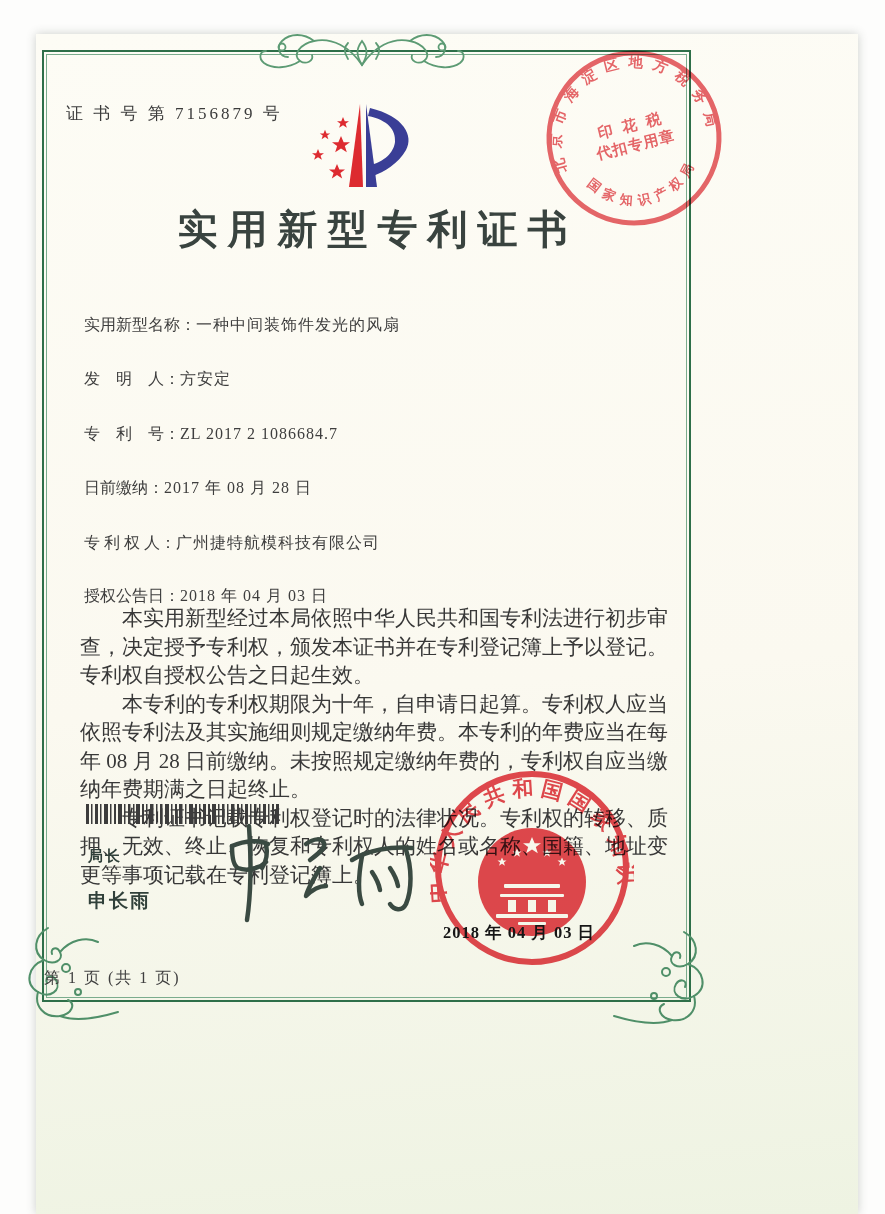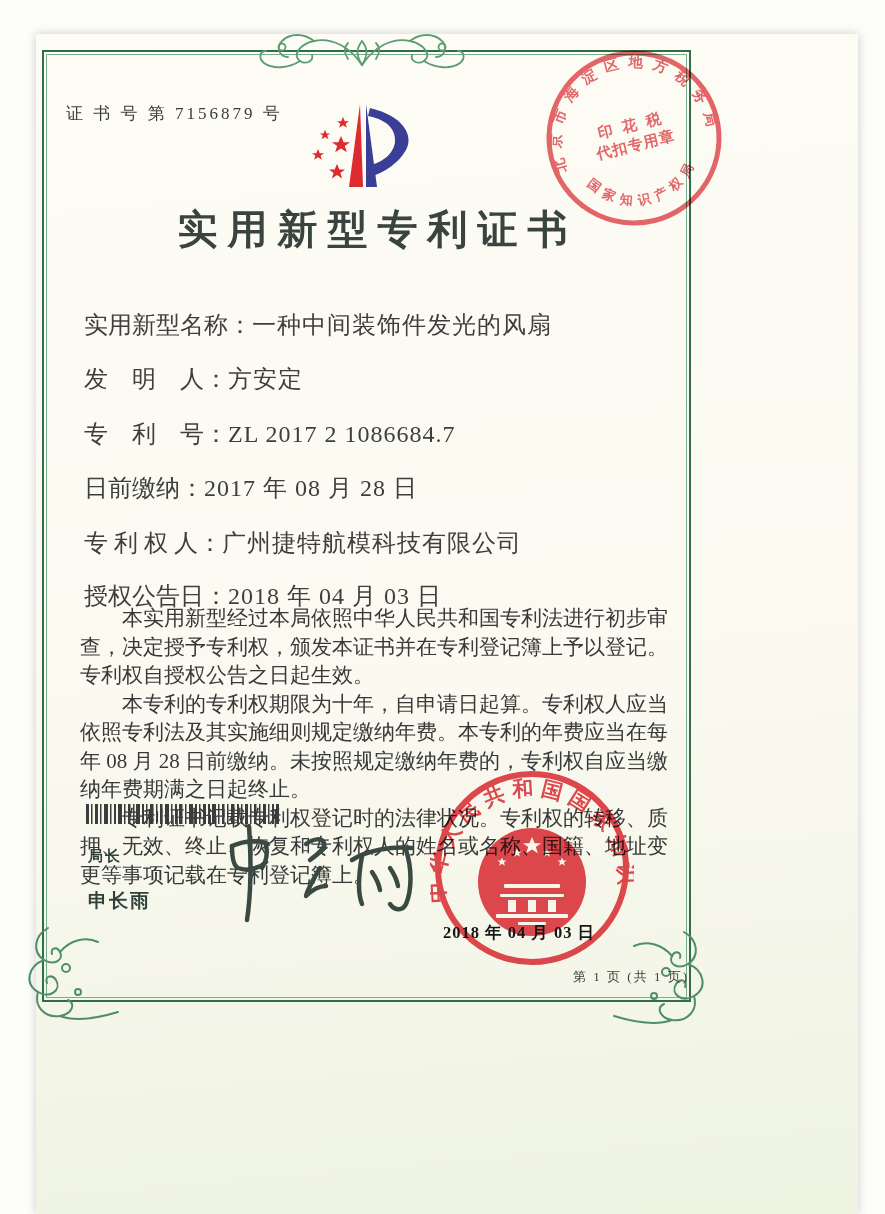--- a/index.html
+++ b/index.html
@@ -23,38 +23,38 @@
   .green-box{position:absolute;left:6px;top:16px;width:645px;height:948px;
     border:2px solid #2e6f49;}
   .green-inner{position:absolute;inset:2px;border:1px solid #7aac8d;pointer-events:none;}
   
   .cert-no{position:absolute;left:22px;top:50px;font-size:17px;letter-spacing:3px;color:#3b3b3b;white-space:nowrap;}
   .logo{position:absolute;left:248px;top:40px;width:150px;height:120px;}
   .stamp{position:absolute;left:498px;top:-6px;width:184px;height:184px;
     transform:rotate(-14deg);opacity:.9;mix-blend-mode:multiply;}
   .title{position:absolute;left:0;top:150px;width:100%;text-align:center;
     font-size:40px;font-weight:700;letter-spacing:10px;color:#39433f;white-space:nowrap;padding-left:11px;}
-  .field{position:absolute;left:40px;font-size:24px;color:#3e3e3e;white-space:nowrap;line-height:22px;text-align:center;}
+  .field{position:absolute;left:40px;font-size:16px;color:#3e3e3e;white-space:nowrap;line-height:22px;text-align:center;}
   .field .val{letter-spacing:1px;}
   .f0{top:262px}.f1{top:316px}.f2{top:371px}.f3{top:425px}.f4{top:480px}.f5{top:533px}
   .paras{position:absolute;left:36px;top:552px;width:588px;font-size:21px;line-height:28.5px;
     color:#383838;text-align:justify;}
   .paras p{margin:0;text-indent:2em;}
   .barcode{position:absolute;left:42px;top:752px;width:196px;height:20px;}
   .signer-title{position:absolute;left:44px;top:795px;font-family:"Liberation Sans","DejaVu Sans",sans-serif;
     font-size:15px;font-weight:600;color:#30403a;letter-spacing:2px;text-align:center;}
   .signer-name{position:absolute;left:44px;top:836px;font-family:"Liberation Sans","DejaVu Sans",sans-serif;
     font-size:19px;font-weight:600;color:#30403a;letter-spacing:2px;}
   .signature{position:absolute;left:158px;top:764px;width:230px;height:116px;}
   .seal{position:absolute;left:386px;top:714px;width:204px;height:204px;
     mix-blend-mode:multiply;opacity:.93;}
   .seal-date{position:absolute;left:380px;top:870px;width:190px;text-align:center;
     font-size:16.5px;font-weight:700;color:#161616;letter-spacing:1px;white-space:nowrap;}
-  .footer{position:absolute;left:0;top:916px;width:100%;text-align:right;
-    font-size:13px;color:#3f3f3f;letter-spacing:2px;}
+  .footer{position:absolute;left:0;top:916px;width:100%;text-align:left;
+    font-size:16px;color:#3f3f3f;letter-spacing:2px;}
   .orn-top{position:absolute;left:208px;top:-27px;width:220px;height:54px;}
   .orn-bl{position:absolute;left:-30px;top:870px;width:112px;height:104px;}
   .orn-br{position:absolute;left:562px;top:874px;width:112px;height:104px;transform:scaleX(-1);}
   svg{display:block;}
 </style>
 </head>
 <body>
 
 <div class="stage">
   <div class="frame-side"></div>

